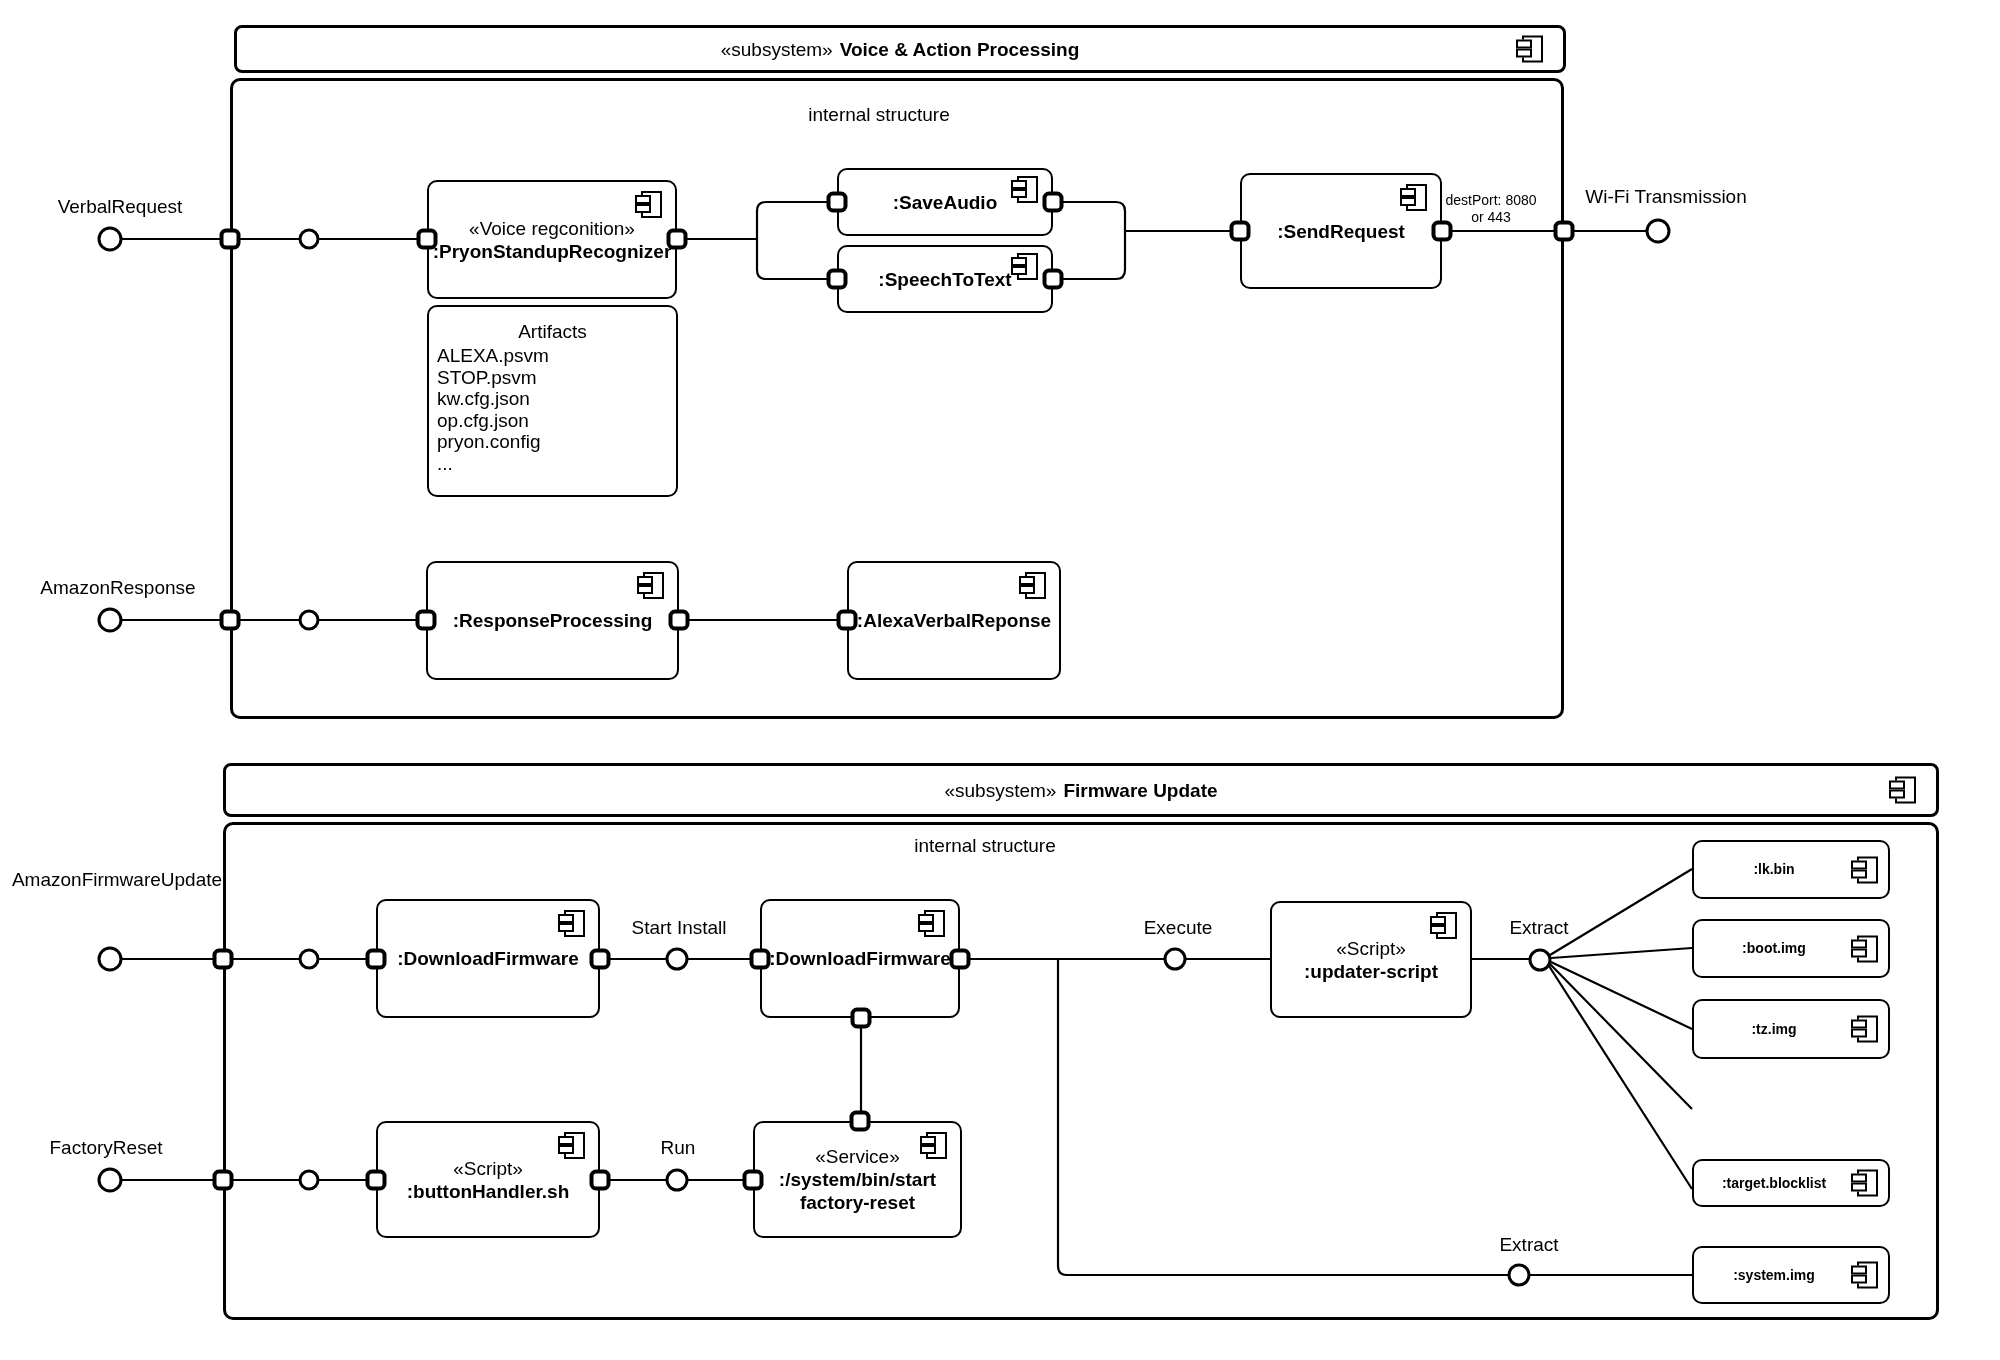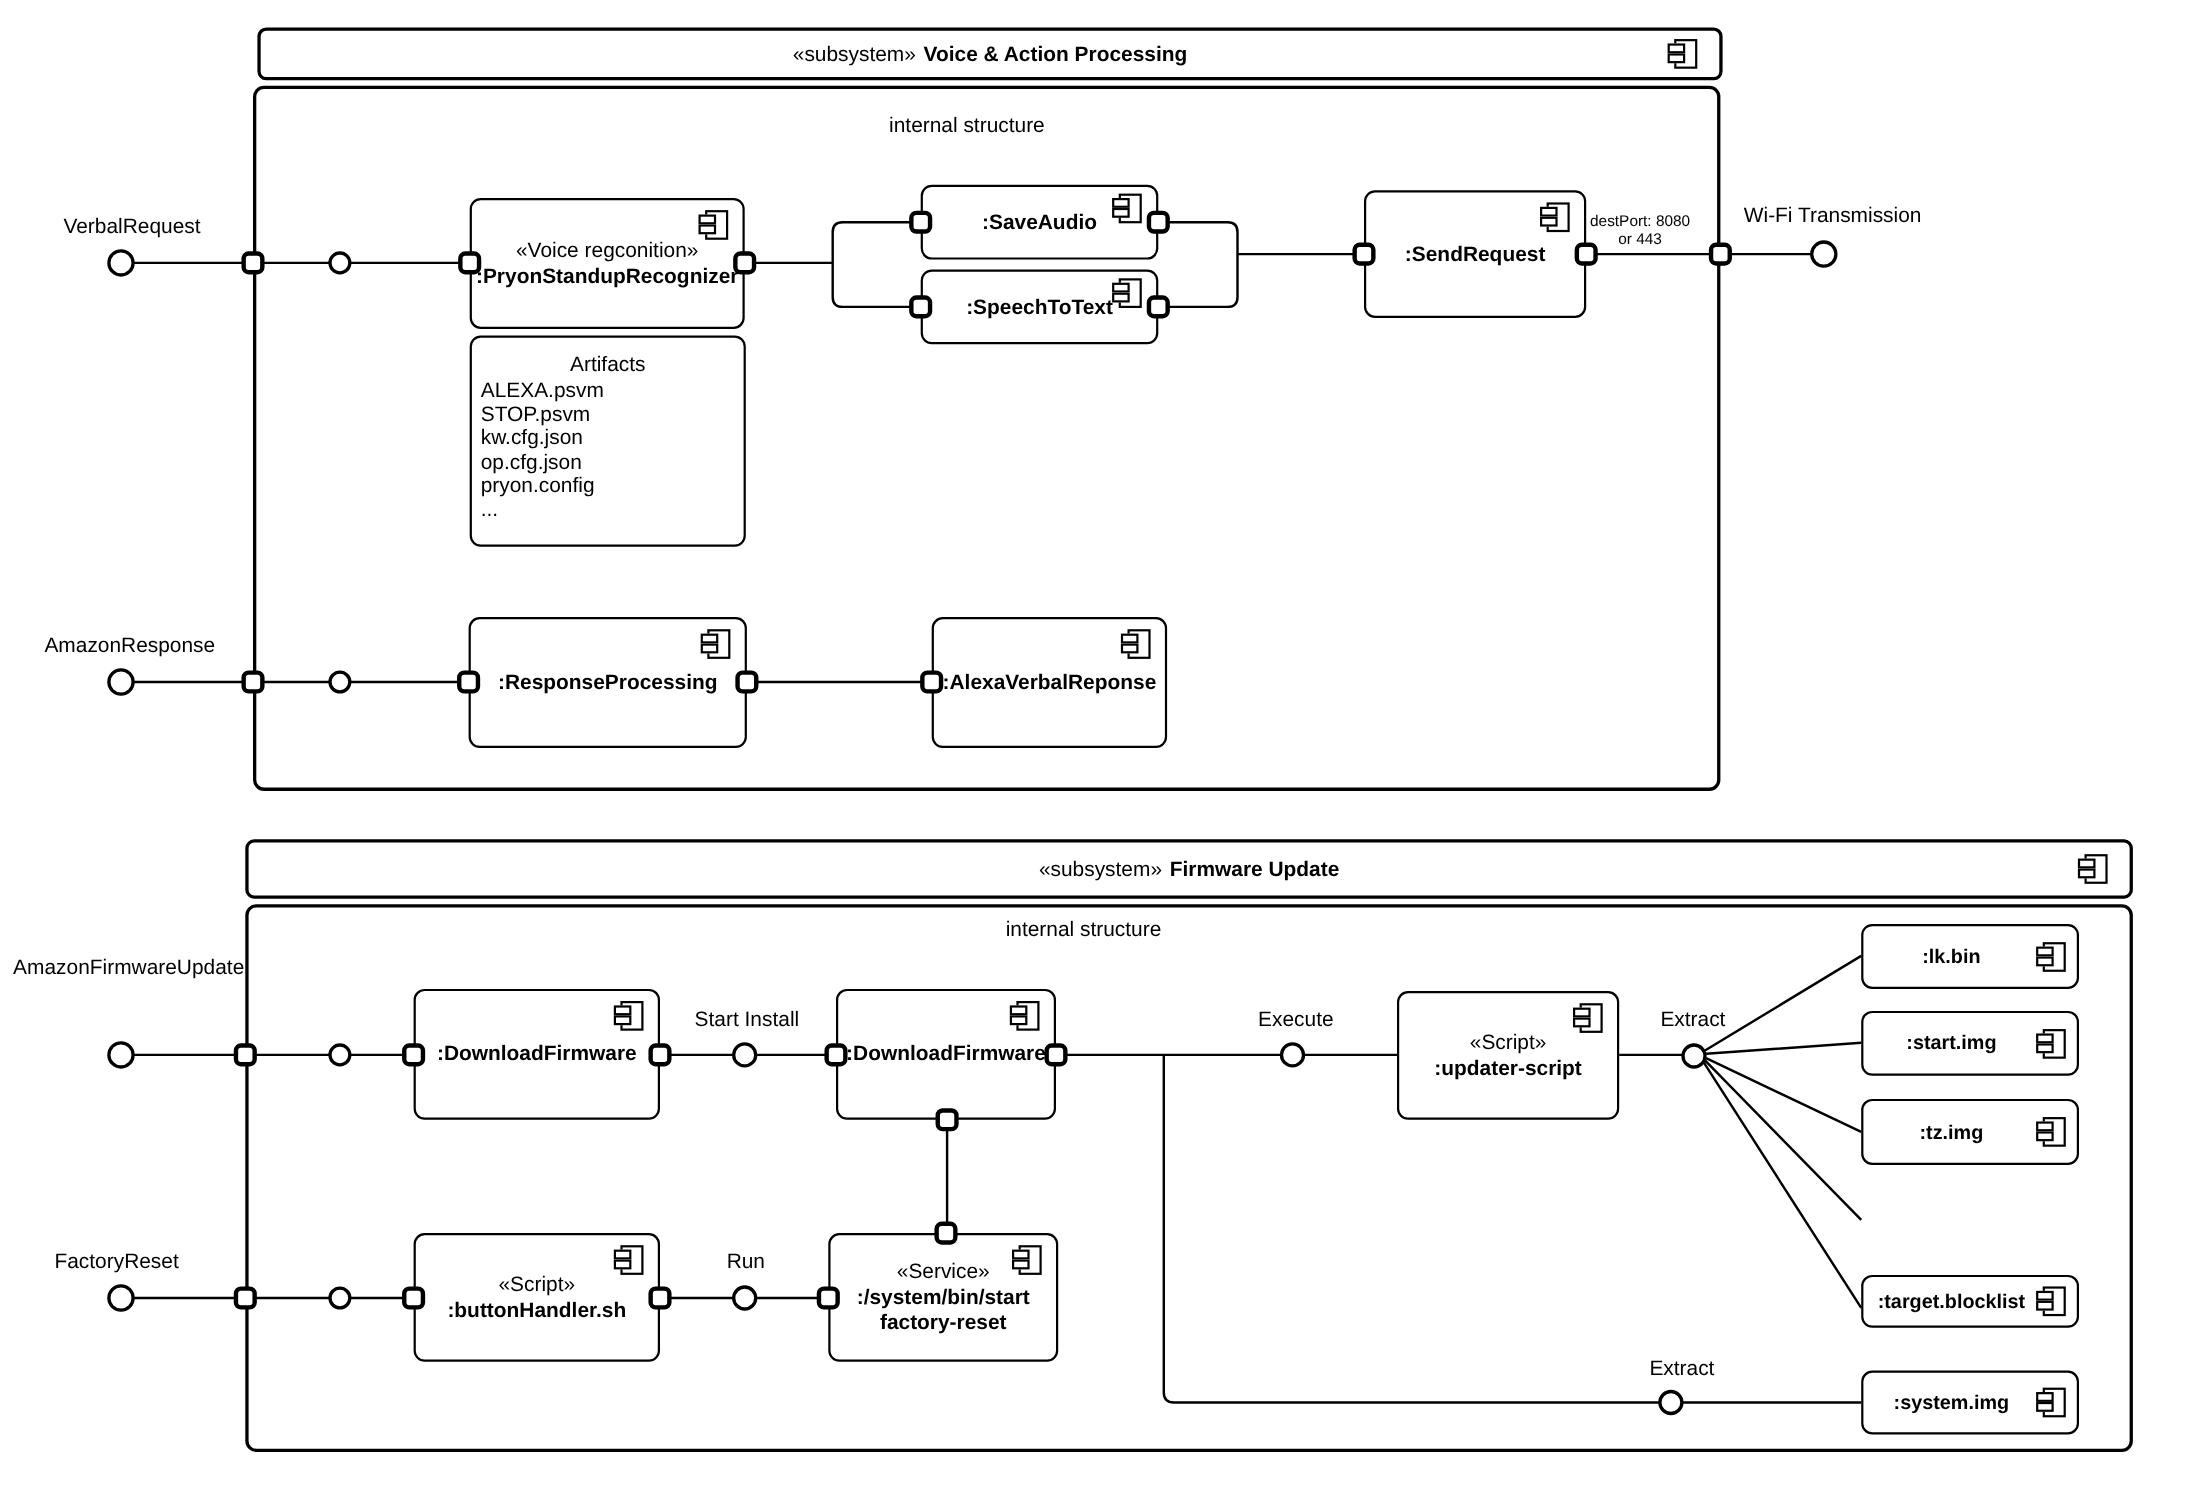--- a/index.html
+++ b/index.html
@@ -6,21 +6,21 @@
   .canvas{position:relative;width:2000px;height:1360px;background:#fff;
           font-family:"Liberation Sans",sans-serif;color:#000;overflow:hidden;}
   .box{position:absolute;box-sizing:border-box;background:#fff;border:2.5px solid #000;
        border-radius:10px;display:flex;flex-direction:column;align-items:center;
        justify-content:center;text-align:center;}
   .thick{border-width:3px;}
   .titlebar{flex-direction:row;gap:7px;border-radius:8px;}
   .stereo{font-size:19px;line-height:23px;font-weight:normal;}
   .cname{font-size:19px;line-height:23px;font-weight:bold;}
   .file{padding-right:34px;}
-  .file .cname{font-size:18px;}
+  .file .cname{font-size:14px;}
   .lbl{position:absolute;transform:translate(-50%,-50%);font-size:19px;white-space:nowrap;}
   .lbl.small{font-size:14px;line-height:16px;}
   .artifacts{justify-content:flex-start;align-items:stretch;text-align:left;padding:12px 8px 0 8px;}
   .art-title{text-align:center;font-size:19px;line-height:26px;}
   .art-item{font-size:19px;line-height:21.5px;}
   
   .cicon{position:absolute;top:9px;right:13px;width:17px;height:23px;border:2px solid #000;background:#fff;}
   .cicon::before,.cicon::after{content:"";position:absolute;left:-8px;width:12px;height:5px;
        border:2px solid #000;background:#fff;}
   .cicon::before{top:2px;}
@@ -126,21 +126,21 @@
     <div class="cname">:/system/bin/start</div>
     <div class="cname">factory-reset</div>
     <span class="cicon"></span>
   </div>
 
   <div class="box file" style="left:1692px;top:840px;width:198px;height:59px">
     <div class="cname">:lk.bin</div>
     <span class="cicon mid" style="right:10px"></span>
   </div>
   <div class="box file" style="left:1692px;top:919px;width:198px;height:59px">
-    <div class="cname">:start.img</div>
+    <div class="cname">:boot.img</div>
     <span class="cicon mid" style="right:10px"></span>
   </div>
   <div class="box file" style="left:1692px;top:999px;width:198px;height:60px">
     <div class="cname">:tz.img</div>
     <span class="cicon mid" style="right:10px"></span>
   </div>
   <div class="box file" style="left:1692px;top:1159px;width:198px;height:48px">
     <div class="cname">:target.blocklist</div>
     <span class="cicon mid" style="right:10px"></span>
   </div>

